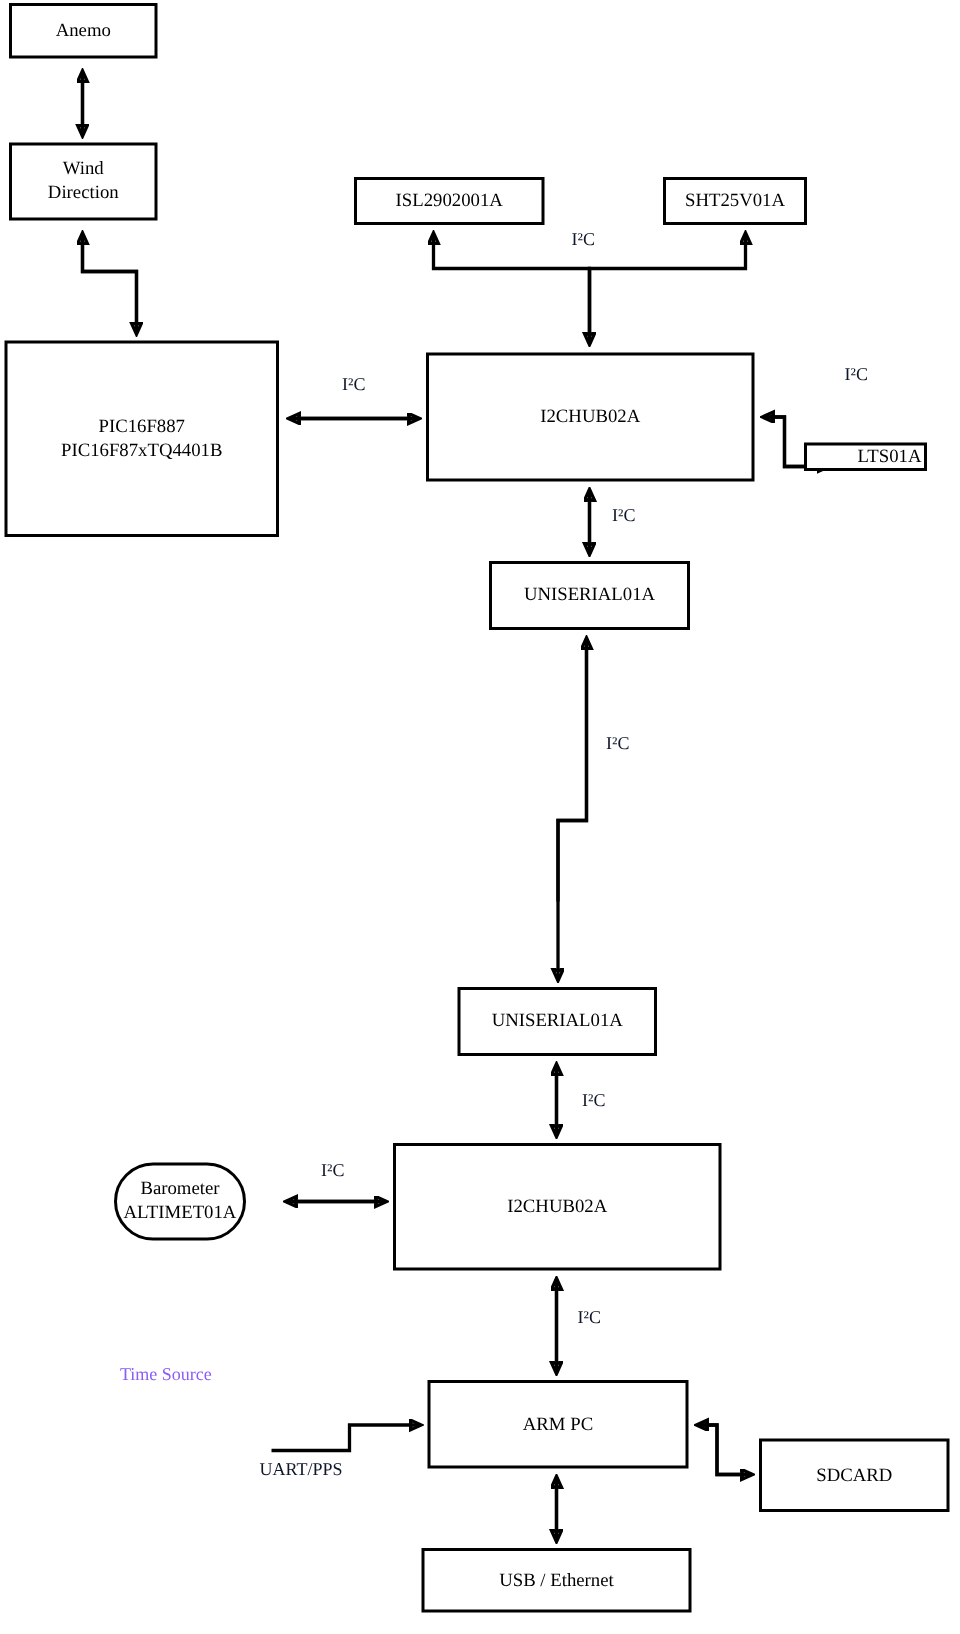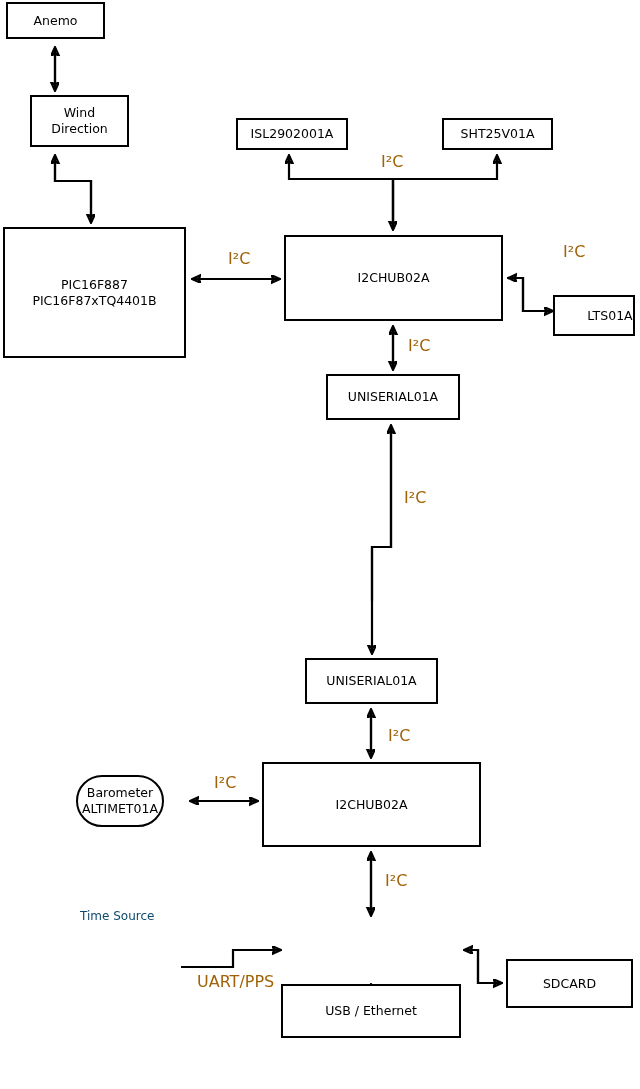--- a/index.html
+++ b/index.html
@@ -1,46 +1,46 @@
 <!DOCTYPE html>
 <html><head>
 <meta charset="utf-8">
 <style>
   html,body{margin:0;padding:0;background:#ffffff;}
   body{width:640px;height:1089px;font-family:"DejaVu Sans","Liberation Sans",sans-serif;}
-  #diagram{position:relative;width:640px;height:1089px;overflow:hidden;background:#fff;}
+  #diagram{position:relative;width:640px;height:1089px;overflow:hidden;background:#fff;font-family:Liberation Serif, serif;}
 
   .node{
     position:absolute;
     box-sizing:border-box;
     border:2px solid #000;
     background:#fff;
     display:flex;
     align-items:center;
     justify-content:center;
     text-align:center;
     color:#000;
     font-size:12.5px;
     line-height:1.25;
     white-space:pre-line;
     z-index:3;
   }
   .edge-label{
     position:absolute;
-    font-size:16px;
-    color:#a16207;
+    font-size:12px;
+    color:#0f172a;
     white-space:nowrap;
     z-index:4;
     background:transparent;
     text-align:right;
   }
   .free-label{
     position:absolute;
     font-size:12px;
-    color:#0c4a6e;
+    color:#8b5cf6;
     white-space:nowrap;
     z-index:4;
   }
   svg#wires{
     position:absolute;
     left:0;top:0;
     width:640px;height:1089px;
     z-index:1;
     pointer-events:none;
   }
@@ -97,62 +97,63 @@
 
     <path d="M 501 983 L 478 983 L 478 950 L 465 950" marker-end="url(#ah)"></path>
     <path d="M 468 950 L 478 950 L 478 983 L 501 983" marker-end="url(#ah)"></path>
 
     <line x1="371" y1="985" x2="371" y2="1027" marker-end="url(#ah)"></line>
     <line x1="371" y1="1024" x2="371" y2="985" marker-end="url(#ah)"></line>
   </svg>
 
   <div class="node" style="left:6px;top:2px;width:99px;height:37px;">Anemo</div>
 
-  <div class="node" style="left:6px;top:95px;width:99px;height:52px;margin-left:24px;">Wind
+  <div class="node" style="left:6px;top:95px;width:99px;height:52px;">Wind
 Direction</div>
 
   <div class="node" style="left:3px;top:227px;width:183px;height:131px;">PIC16F887
 PIC16F87xTQ4401B</div>
 
-  <div class="node" style="left:236px;top:118px;width:112px;height:32px;">ISL2902001A</div>
+  <div class="node" style="left:236px;top:118px;width:127px;height:32px;">ISL2902001A</div>
 
-  <div class="node" style="left:442px;top:118px;width:111px;height:32px;">SHT25V01A</div>
+  <div class="node" style="left:442px;top:118px;width:96px;height:32px;">SHT25V01A</div>
 
   <div class="node" style="left:284px;top:235px;width:219px;height:86px;">I2CHUB02A</div>
 
-  <div class="node" style="left:553px;top:295px;width:82px;height:41px;padding-left:32px;">LTS01A</div>
+  <div class="node" style="left:536px;top:295px;width:82px;height:19px;padding-left:32px;">LTS01A</div>
 
   <div class="node" style="left:326px;top:374px;width:134px;height:46px;">UNISERIAL01A</div>
 
   <div class="node" style="left:305px;top:658px;width:133px;height:46px;">UNISERIAL01A</div>
 
   <div class="node" style="left:262px;top:762px;width:219px;height:85px;">I2CHUB02A</div>
 
   <div class="node" style="left:76px;top:775px;width:88px;height:52px;border-radius:26px;">Barometer
 ALTIMET01A</div>
 
+  <div class="node" style="left:285px;top:920px;width:174px;height:59px;">ARM PC</div>
 
 
   <div class="node" style="left:506px;top:959px;width:127px;height:49px;">SDCARD</div>
 
-  <div class="node" style="left:281px;top:984px;width:180px;height:54px;">USB / Ethernet</div>
+  <div class="node" style="left:281px;top:1032px;width:180px;height:43px;">USB / Ethernet</div>
 
   <div class="edge-label" style="left:381px;top:152px;">I²C</div>
 
   <div class="edge-label" style="left:228px;top:249px;">I²C</div>
 
   <div class="edge-label" style="left:563px;top:242px;">I²C</div>
 
   <div class="edge-label" style="left:408px;top:336px;">I²C</div>
 
   <div class="edge-label" style="left:404px;top:488px;">I²C</div>
 
   <div class="edge-label" style="left:388px;top:726px;">I²C</div>
 
   <div class="edge-label" style="left:214px;top:773px;">I²C</div>
 
   <div class="edge-label" style="left:385px;top:871px;">I²C</div>
 
-  <div class="edge-label" style="left:197px;top:972px;">UART/PPS</div>
+  <div class="edge-label" style="left:173px;top:972px;">UART/PPS</div>
 
   <div class="free-label" style="left:80px;top:909px;">Time Source</div>
 
 </div>
 
 </body></html>

